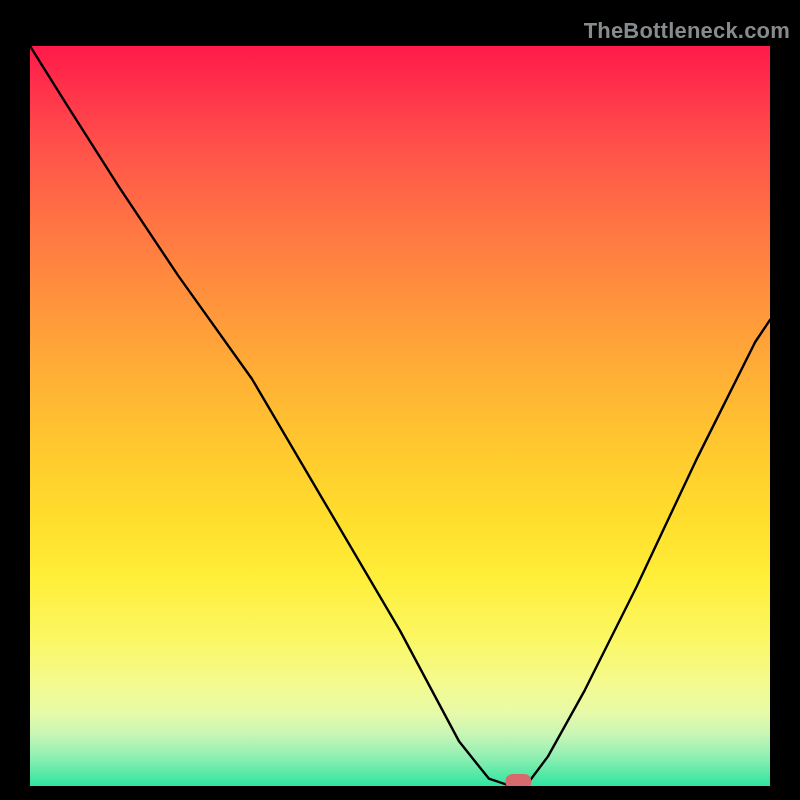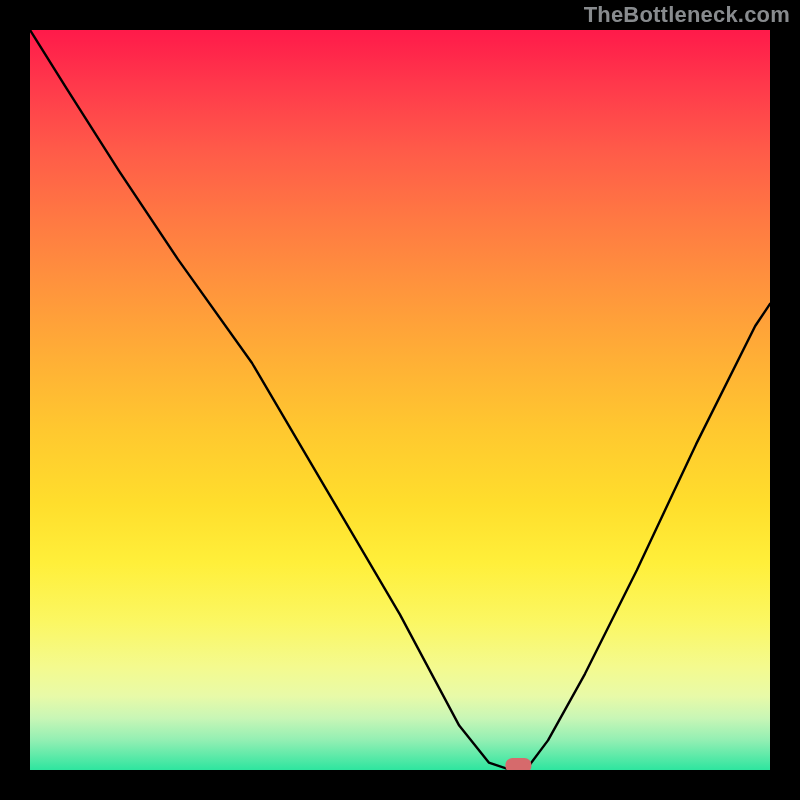--- a/index.html
+++ b/index.html
@@ -7,21 +7,21 @@
     padding: 0;
     width: 800px;
     height: 800px;
     background: #000;
     overflow: hidden;
     font-family: Arial, Helvetica, sans-serif;
   }
   .frame {
     position: absolute;
     left: 0;
-    top: 0;
+    top: 16px;
     width: 800px;
     height: 644px;
     background: #000;
   }
   .watermark {
     position: absolute;
     top: 2px;
     right: 10px;
     color: #888b8e;
     font-size: 22px;

